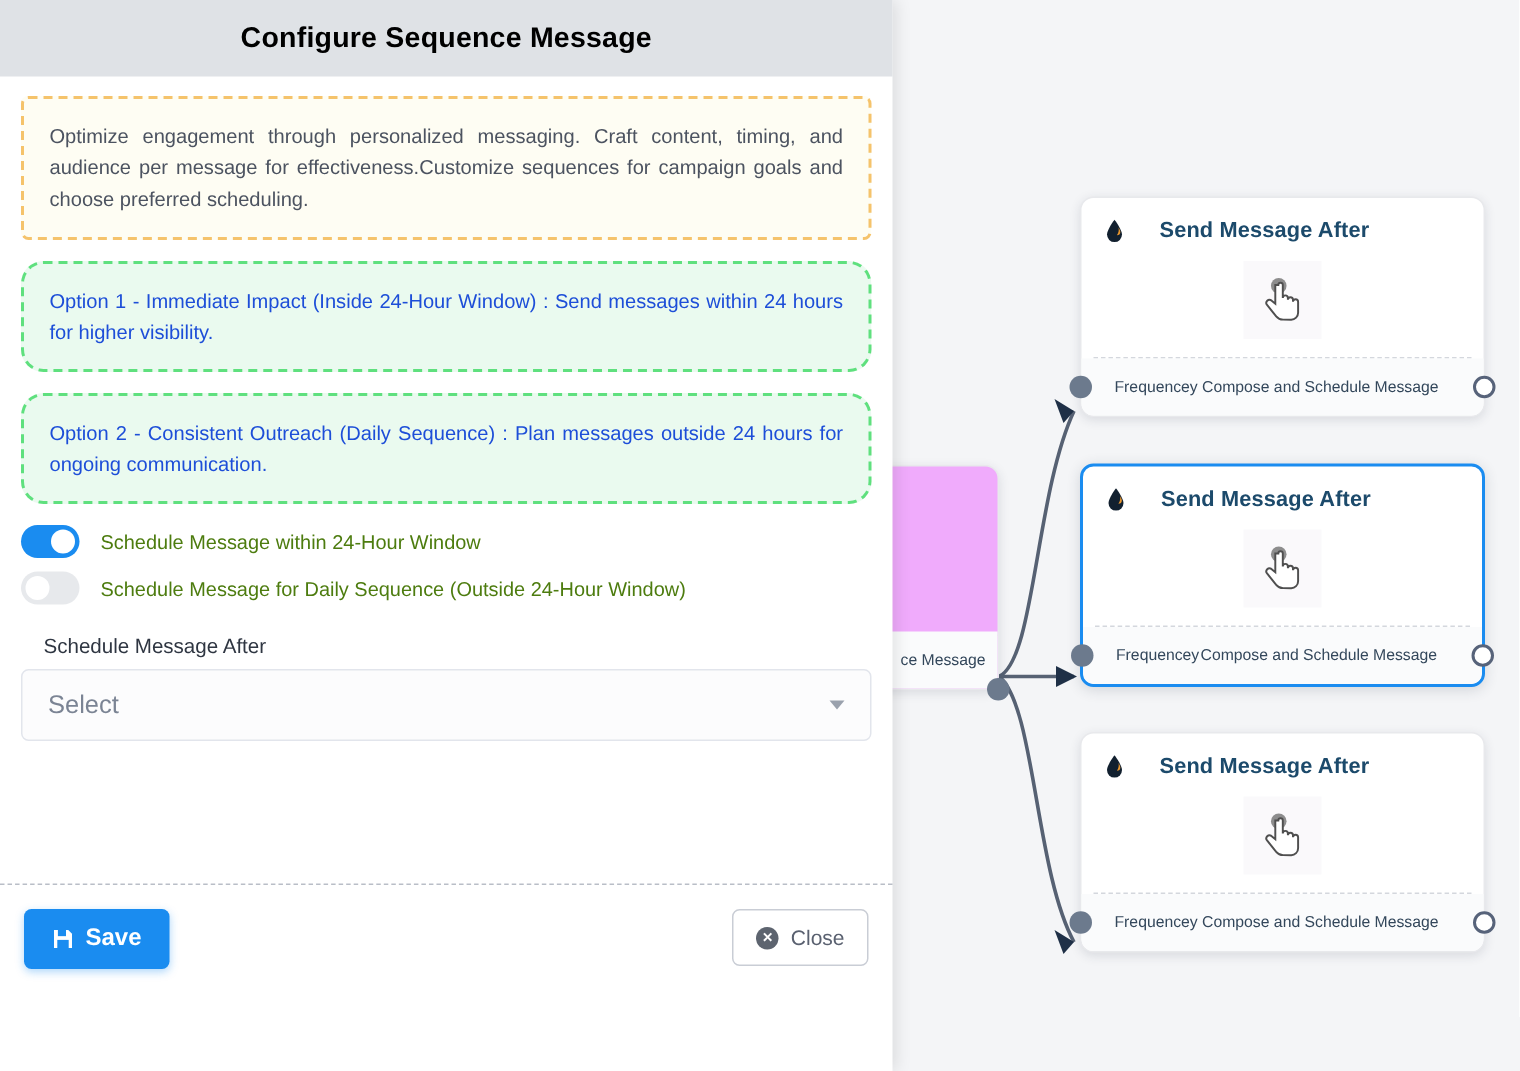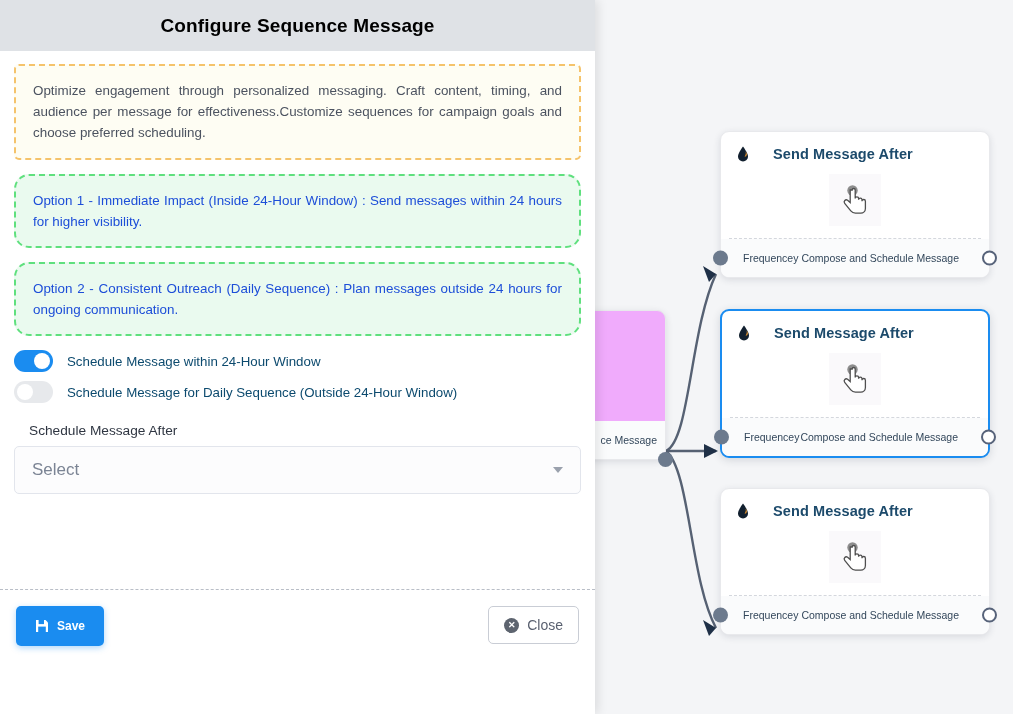--- a/index.html
+++ b/index.html
@@ -131,21 +131,21 @@
     position: relative; flex: none; cursor: pointer;
   }
   .switch.on { background: #1a8cf0; }
   .switch.off { background: #e7e9ec; }
   .knob {
     position: absolute; top: 3px; width: 16px; height: 16px;
     border-radius: 50%; background: #ffffff;
   }
   .switch.on .knob { right: 3px; }
   .switch.off .knob { left: 3px; }
-  .switch-label { font-size: 13.3px; color: #0c4a6e; }
+  .switch-label { font-size: 13.3px; color: #4d7c0f; }
 
   .field-label {
     font-size: 13.7px; color: #2f3642; margin: 20px 0 8px 15px;
   }
   .select {
     height: 48px; border: 1px solid #e2e5ec; border-radius: 5px;
     background: #fcfcfd;
     display: flex; align-items: center; justify-content: space-between;
     padding: 0 17px; cursor: pointer;
   }
@@ -159,21 +159,21 @@
   .modal-footer {
     border-top: 1px dashed #b9bec7;
     padding: 16px 16px 0 16px;
     height: 125px;
     display: flex; align-items: flex-start; justify-content: space-between;
   }
   .btn-save {
     display: inline-flex; align-items: center; gap: 8px;
     background: #1a8cf0; color: #ffffff; border: none;
     border-radius: 5px; padding: 0 19px; height: 40px;
-    font-size: 12px; font-weight: bold; cursor: pointer;
+    font-size: 16px; font-weight: bold; cursor: pointer;
     box-shadow: 0 2px 6px rgba(26,140,240,.35);
     font-family: "Liberation Sans", sans-serif;
   }
   .btn-close {
     display: inline-flex; align-items: center; gap: 8px;
     background: #ffffff; color: #5a6170;
     border: 1px solid #c9cdd5; border-radius: 5px;
     padding: 0 15px; height: 38px; font-size: 14px; cursor: pointer;
     font-family: "Liberation Sans", sans-serif;
   }

